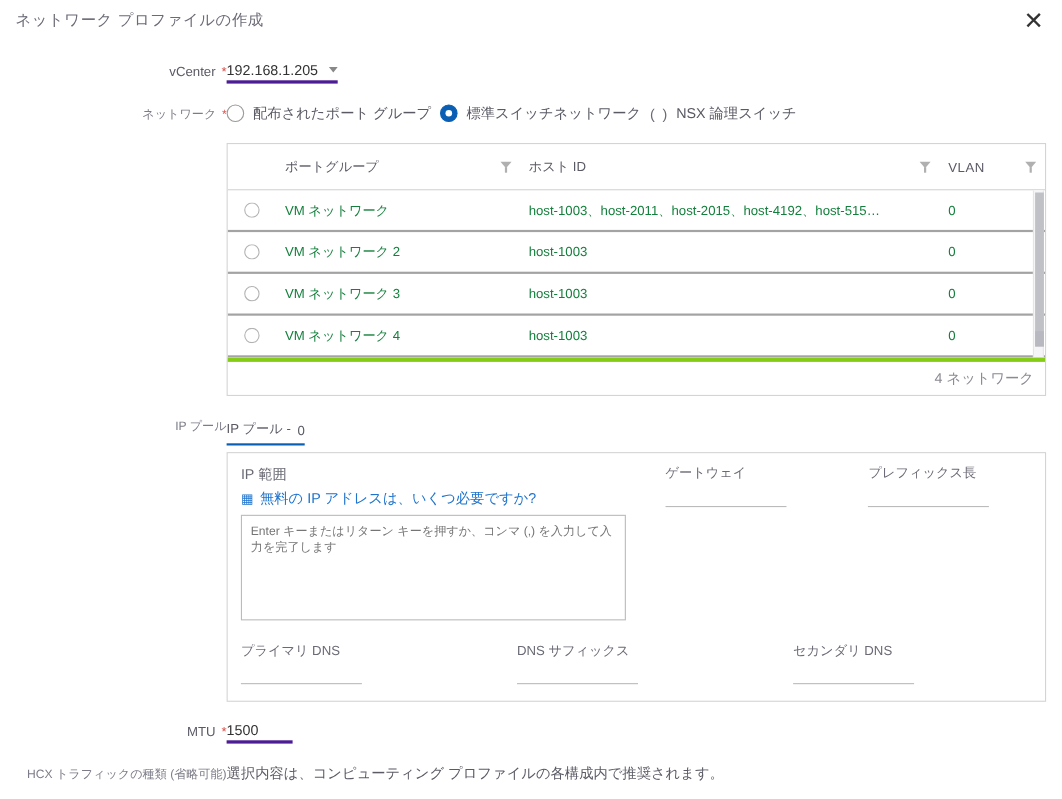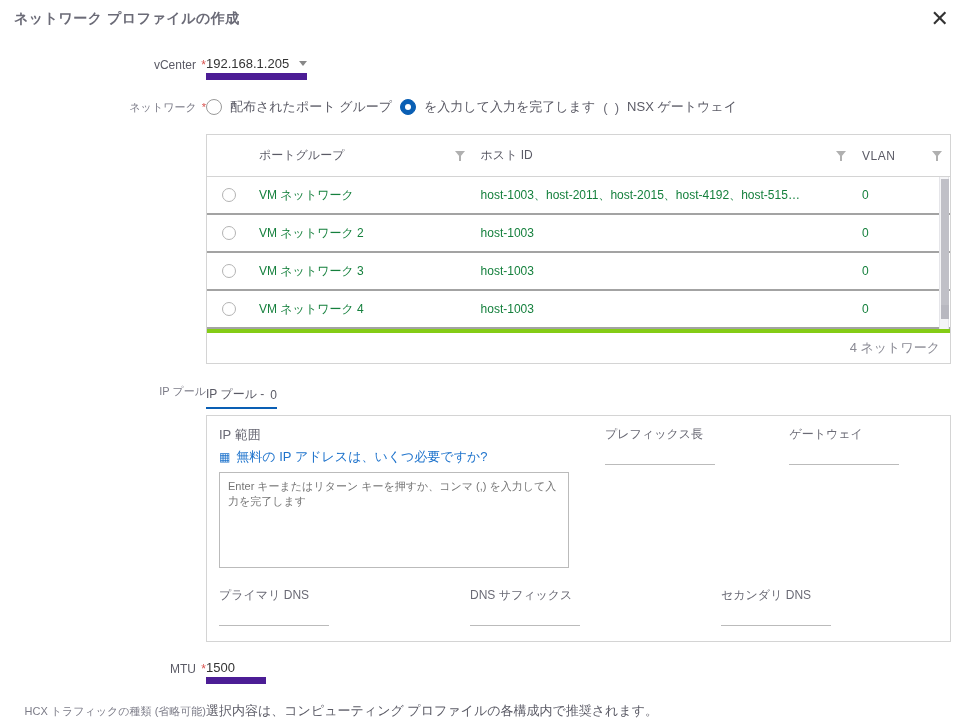--- a/index.html
+++ b/index.html
@@ -21,21 +21,20 @@
   .dialog-header {
     display: flex;
     align-items: flex-start;
     justify-content: space-between;
     margin-bottom: 28px;
   }
   .dialog-title {
     color: #6b6b77;
     font-size: 14px;
     letter-spacing: 0.5px;
-    font-weight: bold;
   }
   .close-x {
     font-size: 22px;
     line-height: 18px;
     color: #333;
     cursor: pointer;
     user-select: none;
     font-weight: 300;
     padding-right: 2px;
   }
@@ -58,21 +57,21 @@
   }
   .row-label.small { font-size: 11px; color: #7c7c88; }
   .req:after { content: " *"; color: #d9534f; margin-left: 2px;}
   .row-content { flex: 1 1 auto; }
 
   
   .dropdown {
     position: relative;
     display: inline-flex;
     align-items: center;
-    border-bottom: 7px solid #4c1d95;
+    border-bottom: 3px solid #4c1d95;
     color: #333;
     font-size: 13px;
     padding-bottom: 2px;
     min-width: 100px;
     gap: 10px;
     cursor: pointer;
   }
   .caret-down {
     width: 0; height: 0;
     border-left: 4px solid transparent;
@@ -271,23 +270,23 @@
       </div>
     </div>
 
     <div class="form-row">
       <div class="row-label small req">ネットワーク</div>
       <div class="row-content">
         <div class="radio-group">
           <span class="radio-circle"></span>
           <span class="radio-label">配布されたポート グループ</span>
           <span class="radio-circle selected"></span>
-          <span class="radio-label">を入力して入力を完了します</span>
+          <span class="radio-label">標準スイッチネットワーク</span>
           <span style="color:#6a6a75;">(&nbsp;&nbsp;)</span>
-          <span class="radio-label">NSX ゲートウェイ</span>
+          <span class="radio-label">NSX 論理スイッチ</span>
         </div>
 
         <div class="table-wrap">
           <div class="thead-row">
             <div class="hcell first"></div>
             <div class="hcell">ポートグループ</div>
             <div class="hcell filter-cell">
                 <span class="filter-icon"></span>
               </div>
             <div class="hcell">ホスト ID</div>
@@ -369,25 +368,25 @@
           <div class="ip-sections-top">
             <div>
               <div class="range-head">IP 範囲</div>
               <div class="range-sub">
                 <span class="calc-icon">▦</span>
                 <span>無料の IP アドレスは、いくつ必要ですか?</span>
               </div>
               <textarea class="ip-textarea" placeholder="Enter キーまたはリターン キーを押すか、コンマ (,) を入力して入力を完了します" style=""></textarea>
             </div>
             <div>
+              <div class="sec-label">ゲートウェイ</div>
+              <span class="underline-small"></span>
+            </div>
+            <div>
               <div class="sec-label">プレフィックス長</div>
-              <span class="underline-small"></span>
-            </div>
-            <div>
-              <div class="sec-label">ゲートウェイ</div>
               <span class="underline-small"></span>
             </div>
           </div>
           <div class="ip-sections-bottom">
             <div>
               <div class="sec-label">プライマリ DNS</div>
               <span class="underline-small"></span>
             </div>
             <div>
               <div class="sec-label">DNS サフィックス</div>

